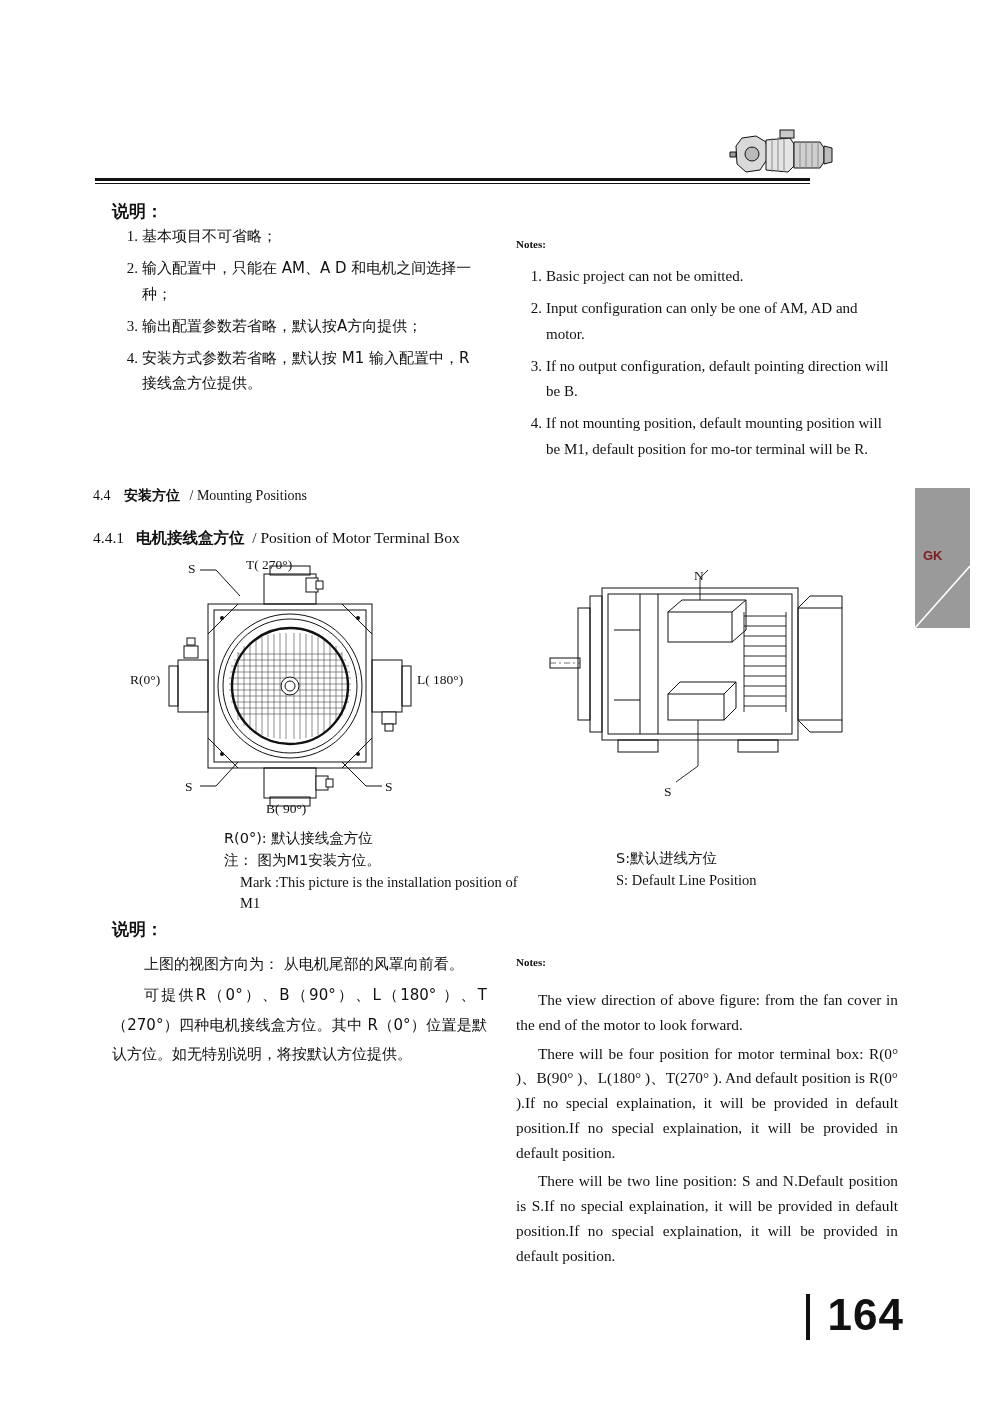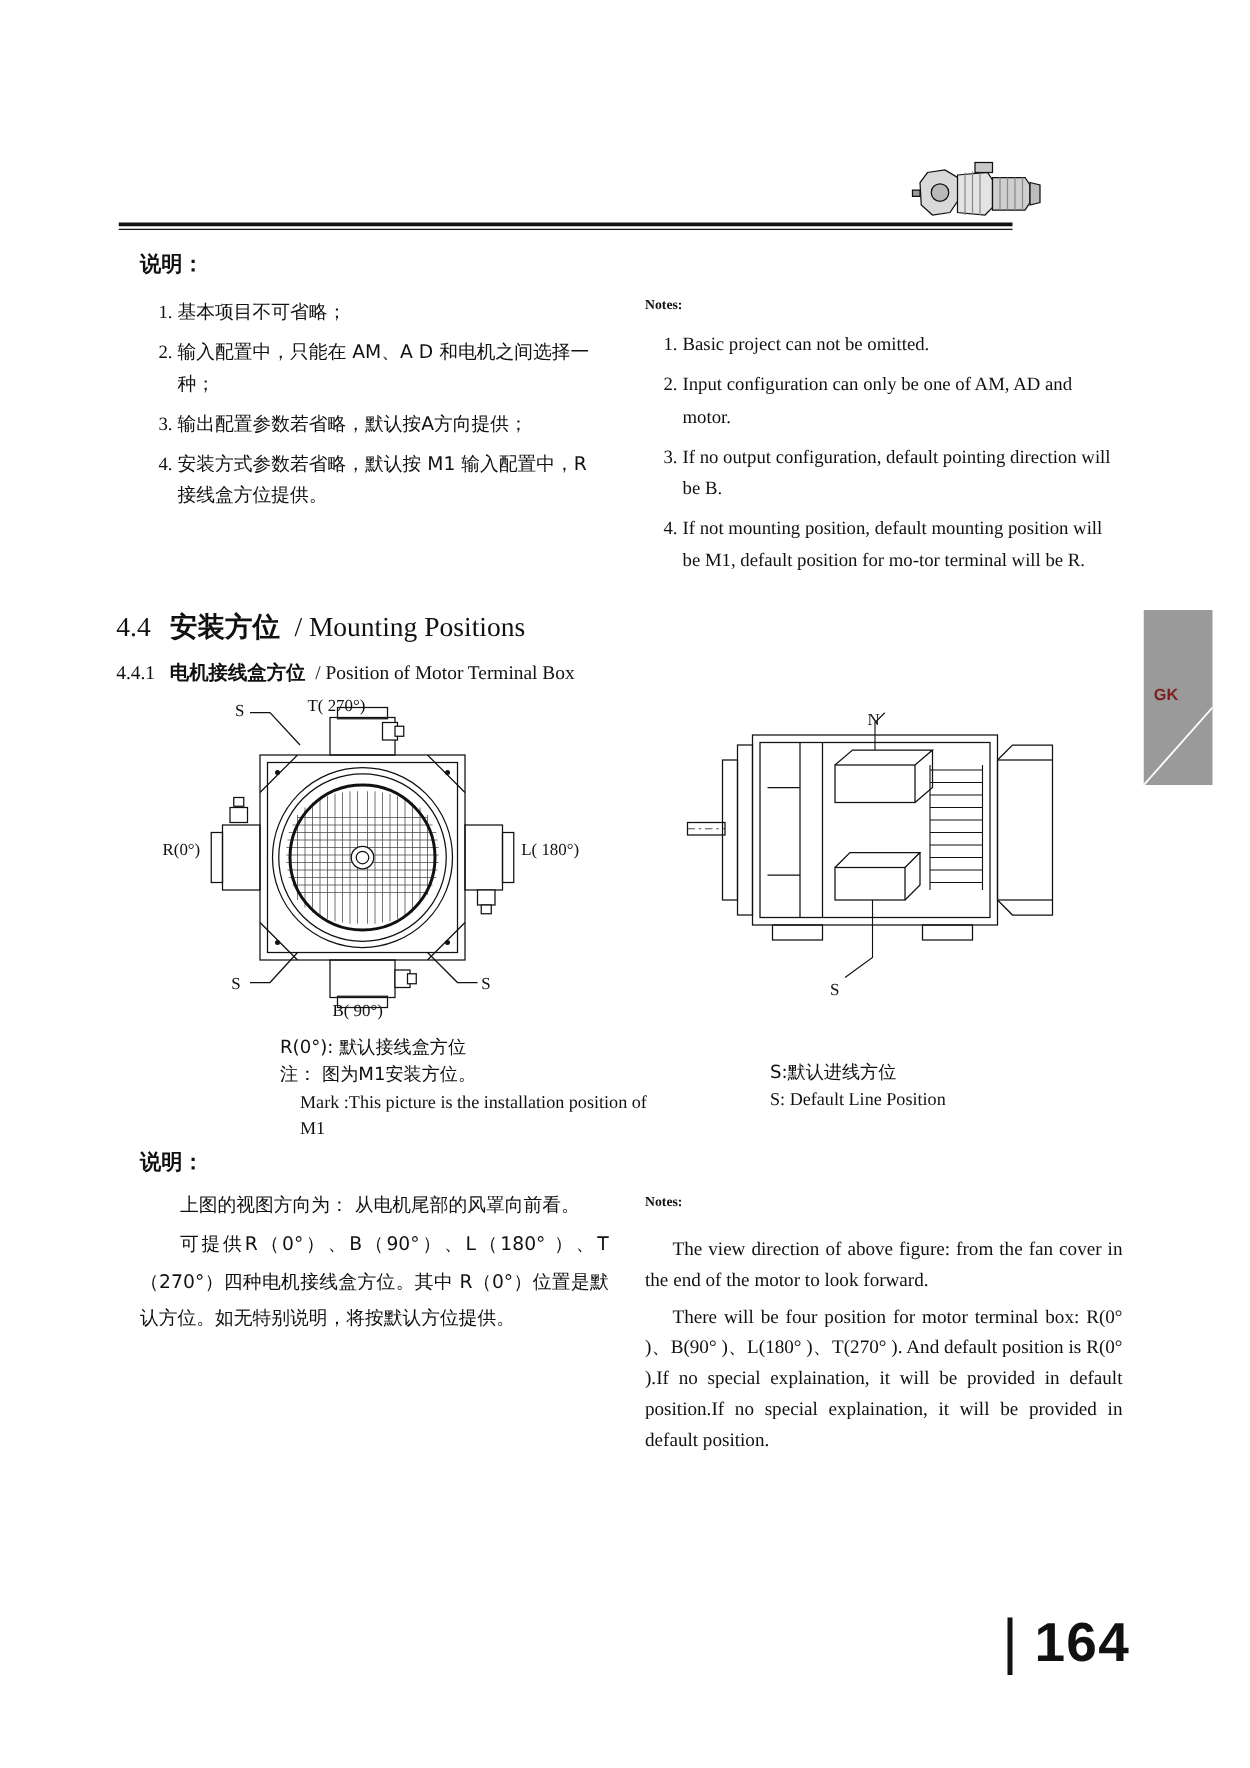--- a/index.html
+++ b/index.html
@@ -52,21 +52,21 @@
   .num{display:inline-block;width:26px;text-align:right;margin-right:4px;}
   .li-body{display:inline;}
 
   .li-cn{font-family:"DejaVu Sans","Liberation Sans",sans-serif;font-size:15px;}
   .li-en{font-family:"Liberation Serif",serif;font-size:15px;}
 
   .cn-list li{padding-left:30px;text-indent:-30px;}
   .en-list li{padding-left:30px;text-indent:-30px;}
 
   
-  .sec-h{position:absolute;font-size:22px;}
+  .sec-h{position:absolute;font-size:14px;}
   .sec-h .n{font-family:"Liberation Serif",serif;}
   .sec-h .c{font-family:"DejaVu Sans","Liberation Sans",sans-serif;font-weight:bold;}
   .sec-h .e{font-family:"Liberation Serif",serif;}
 
   
   .cap{position:absolute;font-size:14.5px;line-height:1.5;}
   .cap .c{font-family:"DejaVu Sans","Liberation Sans",sans-serif;}
   .cap .e{font-family:"Liberation Serif",serif;}
 
   
@@ -130,21 +130,21 @@
 
   <div class="side-tab">
     <svg class="slash" viewBox="0 0 55 140" preserveAspectRatio="none">
       <line x1="55" y1="78" x2="0" y2="140" stroke="#ffffff" stroke-width="1.5"></line>
     </svg>
     <div class="gk">GK</div>
   </div>
 
   <div class="blk" style="left:112px;top:200px;width:370px;">
     <div class="hd-cn cn">说明：</div>
-    <ol class="list cn-list" style="margin-top:14px;">
+    <ol class="list cn-list" style="">
       <li>
         <span class="num li-en">1.</span><span class="li-body li-cn">基本项目不可省略；</span>
       </li>
       <li>
         <span class="num li-en">2.</span><span class="li-body li-cn">输入配置中，只能在 AM、A D 和电机之间选择一种；</span>
       </li>
       <li>
         <span class="num li-en">3.</span><span class="li-body li-cn">输出配置参数若省略，默认按A方向提供；</span>
       </li>
       <li>
@@ -349,18 +349,19 @@
     <p>上图的视图方向为： 从电机尾部的风罩向前看。</p>
     <p>可提供R（0°）、B（90°）、L（180°  ）、T（270°）四种电机接线盒方位。其中 R（0°）位置是默认方位。如无特别说明，将按默认方位提供。</p>
   </div>
 
   <div class="blk" style="left:516px;top:918px;">
     <div class="hd-en">Notes:</div>
   </div>
   <div class="para enp" style="left:516px;top:988px;width:382px;">
     <p>The view direction of above figure: from the fan cover in the end of the motor to look forward.</p>
     <p>There will be four position for motor terminal box: R(0° )、B(90° )、L(180° )、T(270° ). And default position is R(0° ).If no special explaination, it will be provided in default position.If no special explaination, it will be provided in default position.</p>
+    <p>There will be two line position: S and N.Default position is S.If no special explaination, it will be provided in default position.If no special explaination, it will be provided in default position.</p>
   </div>
 
   <div class="pgbar"></div>
   <div class="pgnum">164</div>
 
 </div>
 
 </body></html>

